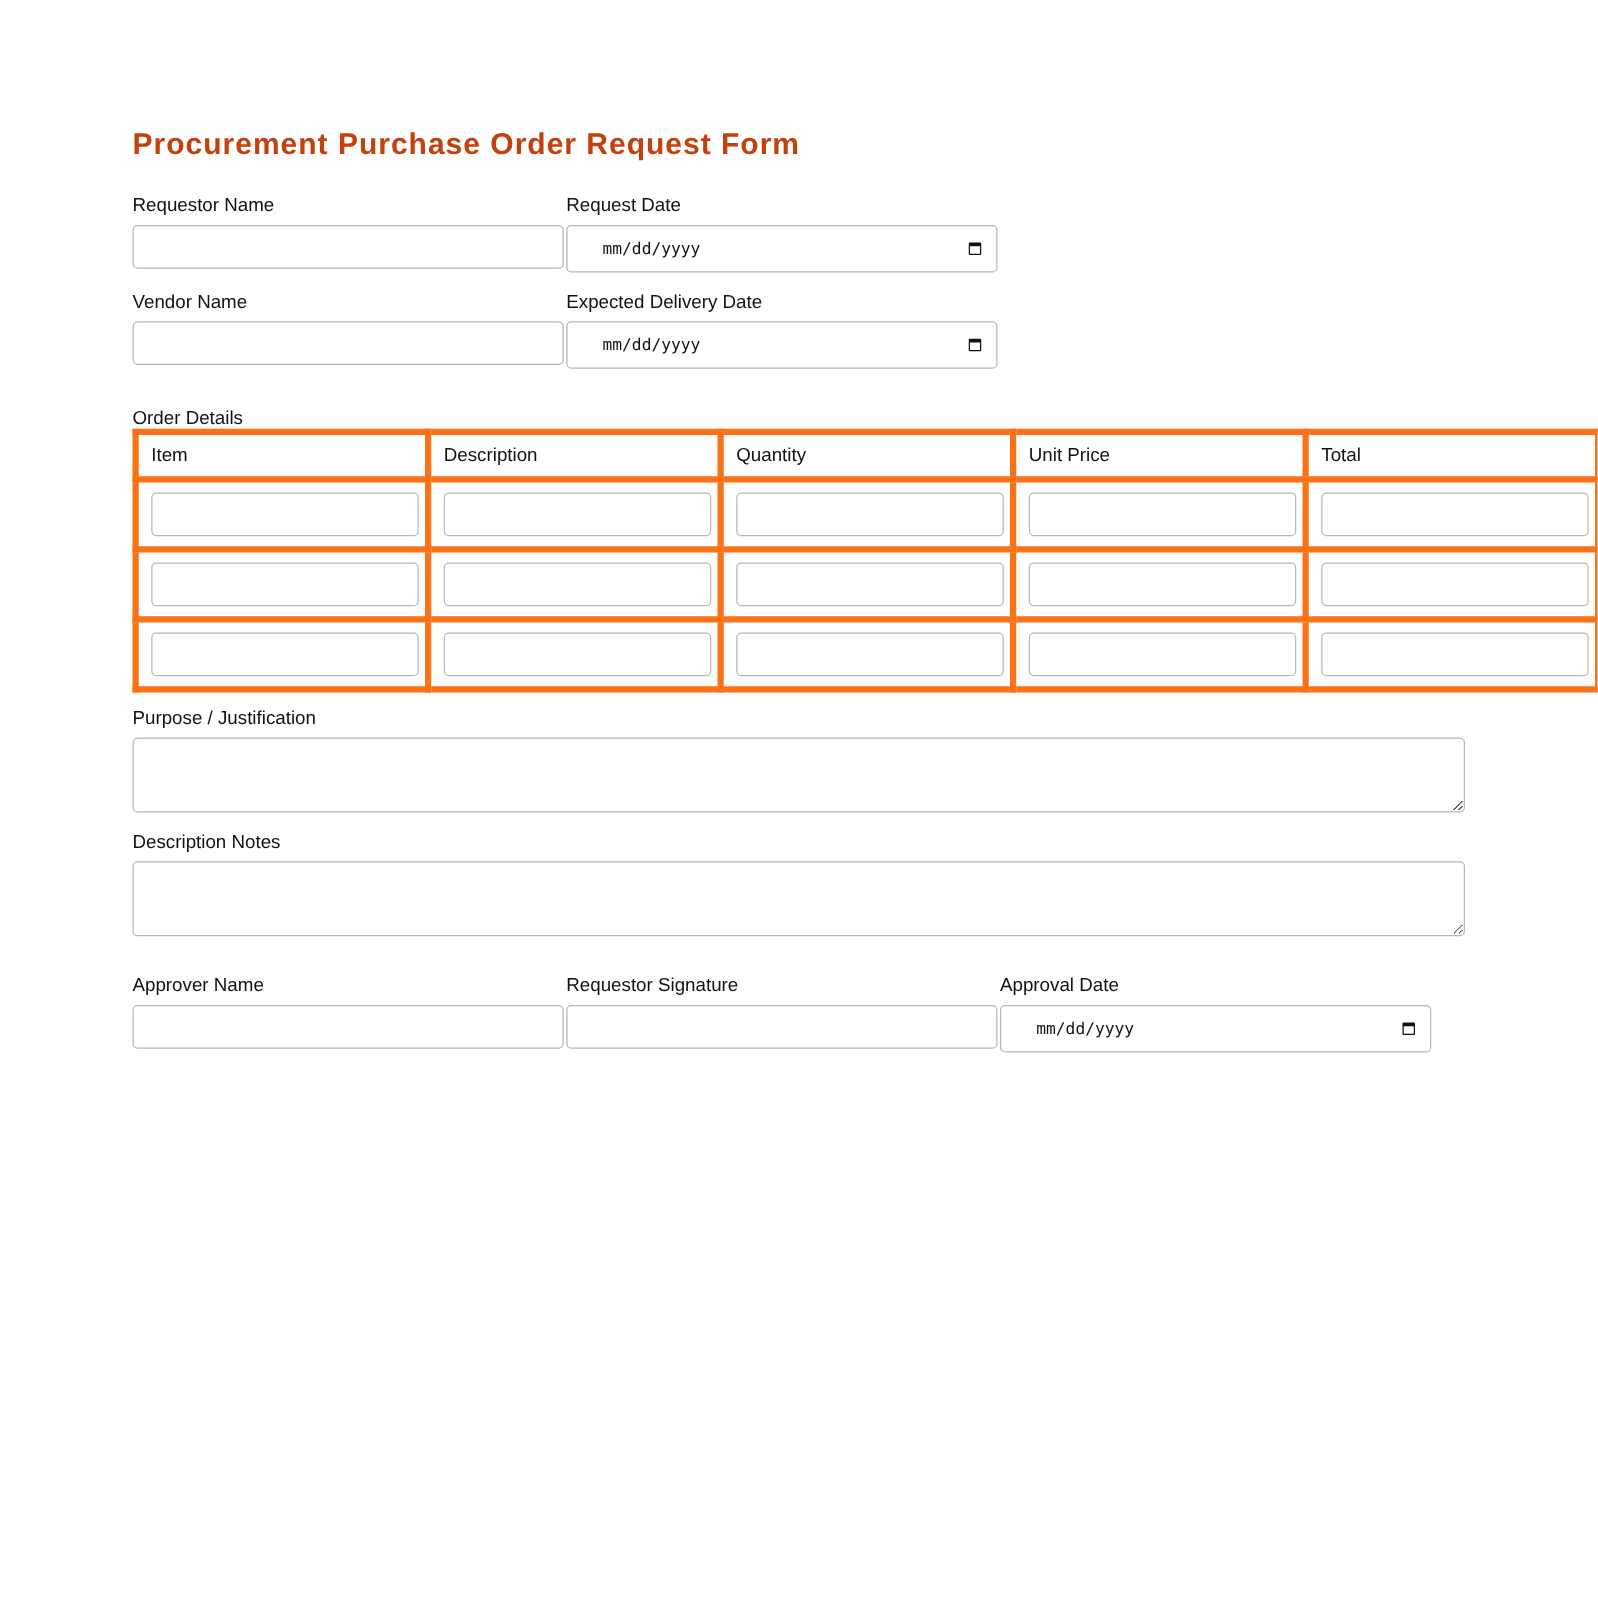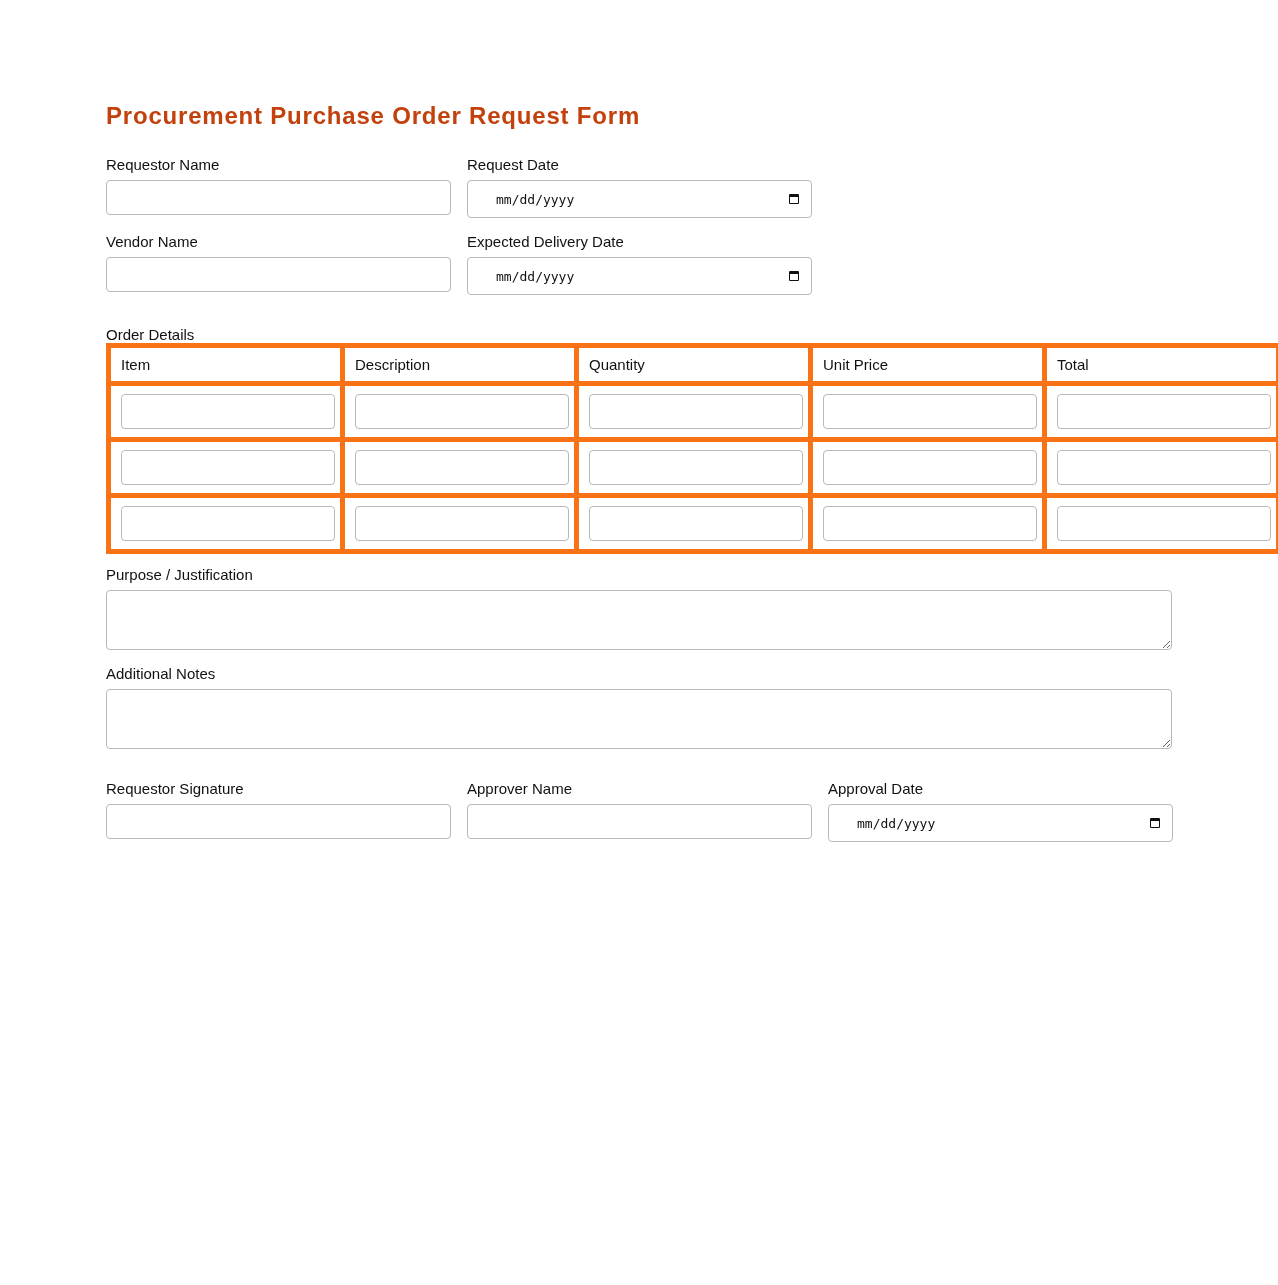--- a/index.html
+++ b/index.html
@@ -7,21 +7,21 @@
     width: 1278px; height: 1285px; overflow: hidden;
     font-family: "Liberation Sans", sans-serif; color: #111;
     position: relative;
   }
   .container { position: absolute; left: 106px; top: 0; width: 1066px; }
   h1 {
     position: absolute; left: 0; top: 102px; margin: 0;
     font-size: 24px; font-weight: bold; letter-spacing: 0.8px; color: #c2410c;
     white-space: nowrap;
   }
-  .row { position: absolute; left: 0; width: 1066px; display: flex; gap: 16px; }
+  .row { position: absolute; left: 0; width: 1066px; display: flex; gap: 2px; }
   .field { width: 345px; display: flex; flex-direction: column; }
   .field label { font-size: 15px; line-height: 18px; height: 18px; margin-bottom: 6px; }
   input.text {
     box-sizing: border-box; width: 345px; height: 35px;
     border: 1px solid #b8b8b8; border-radius: 4px; background: #fff; margin: 0;
   }
   .date {
     box-sizing: border-box; width: 345px; height: 38px;
     border: 1px solid #b8b8b8; border-radius: 4px; background: #fff;
     display: flex; align-items: center; justify-content: space-between;
@@ -150,31 +150,31 @@
       </tr>
     </tbody>
   </table>
 
   <div class="area-field" style="top:566px;">
     <label>Purpose / Justification</label>
     <textarea style=""></textarea>
   </div>
 
   <div class="area-field" style="top:665px;">
-    <label>Additional Notes</label>
+    <label>Description Notes</label>
     <textarea style=""></textarea>
   </div>
 
   <div class="row" style="top:780px;">
     <div class="field">
-      <label>Requestor Signature</label>
+      <label>Approver Name</label>
       <input class="text" type="text" style="">
     </div>
     <div class="field">
-      <label>Approver Name</label>
+      <label>Requestor Signature</label>
       <input class="text" type="text" style="">
     </div>
     <div class="field">
       <label>Approval Date</label>
       <div class="date">
         <span class="ph">mm/dd/yyyy</span>
         <span class="cal-icon"></span>
       </div>
     </div>
   </div>

